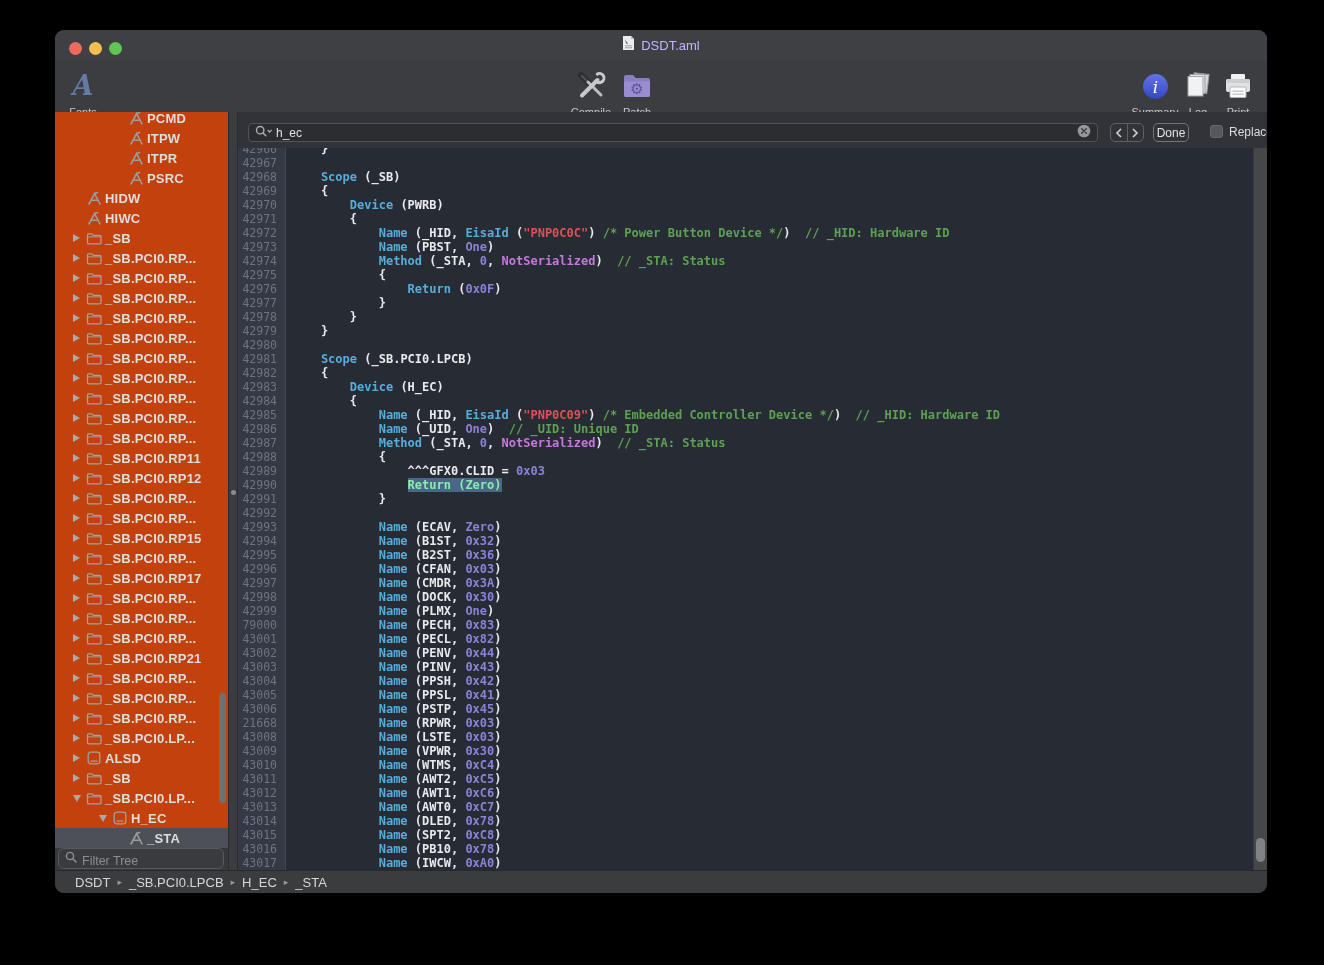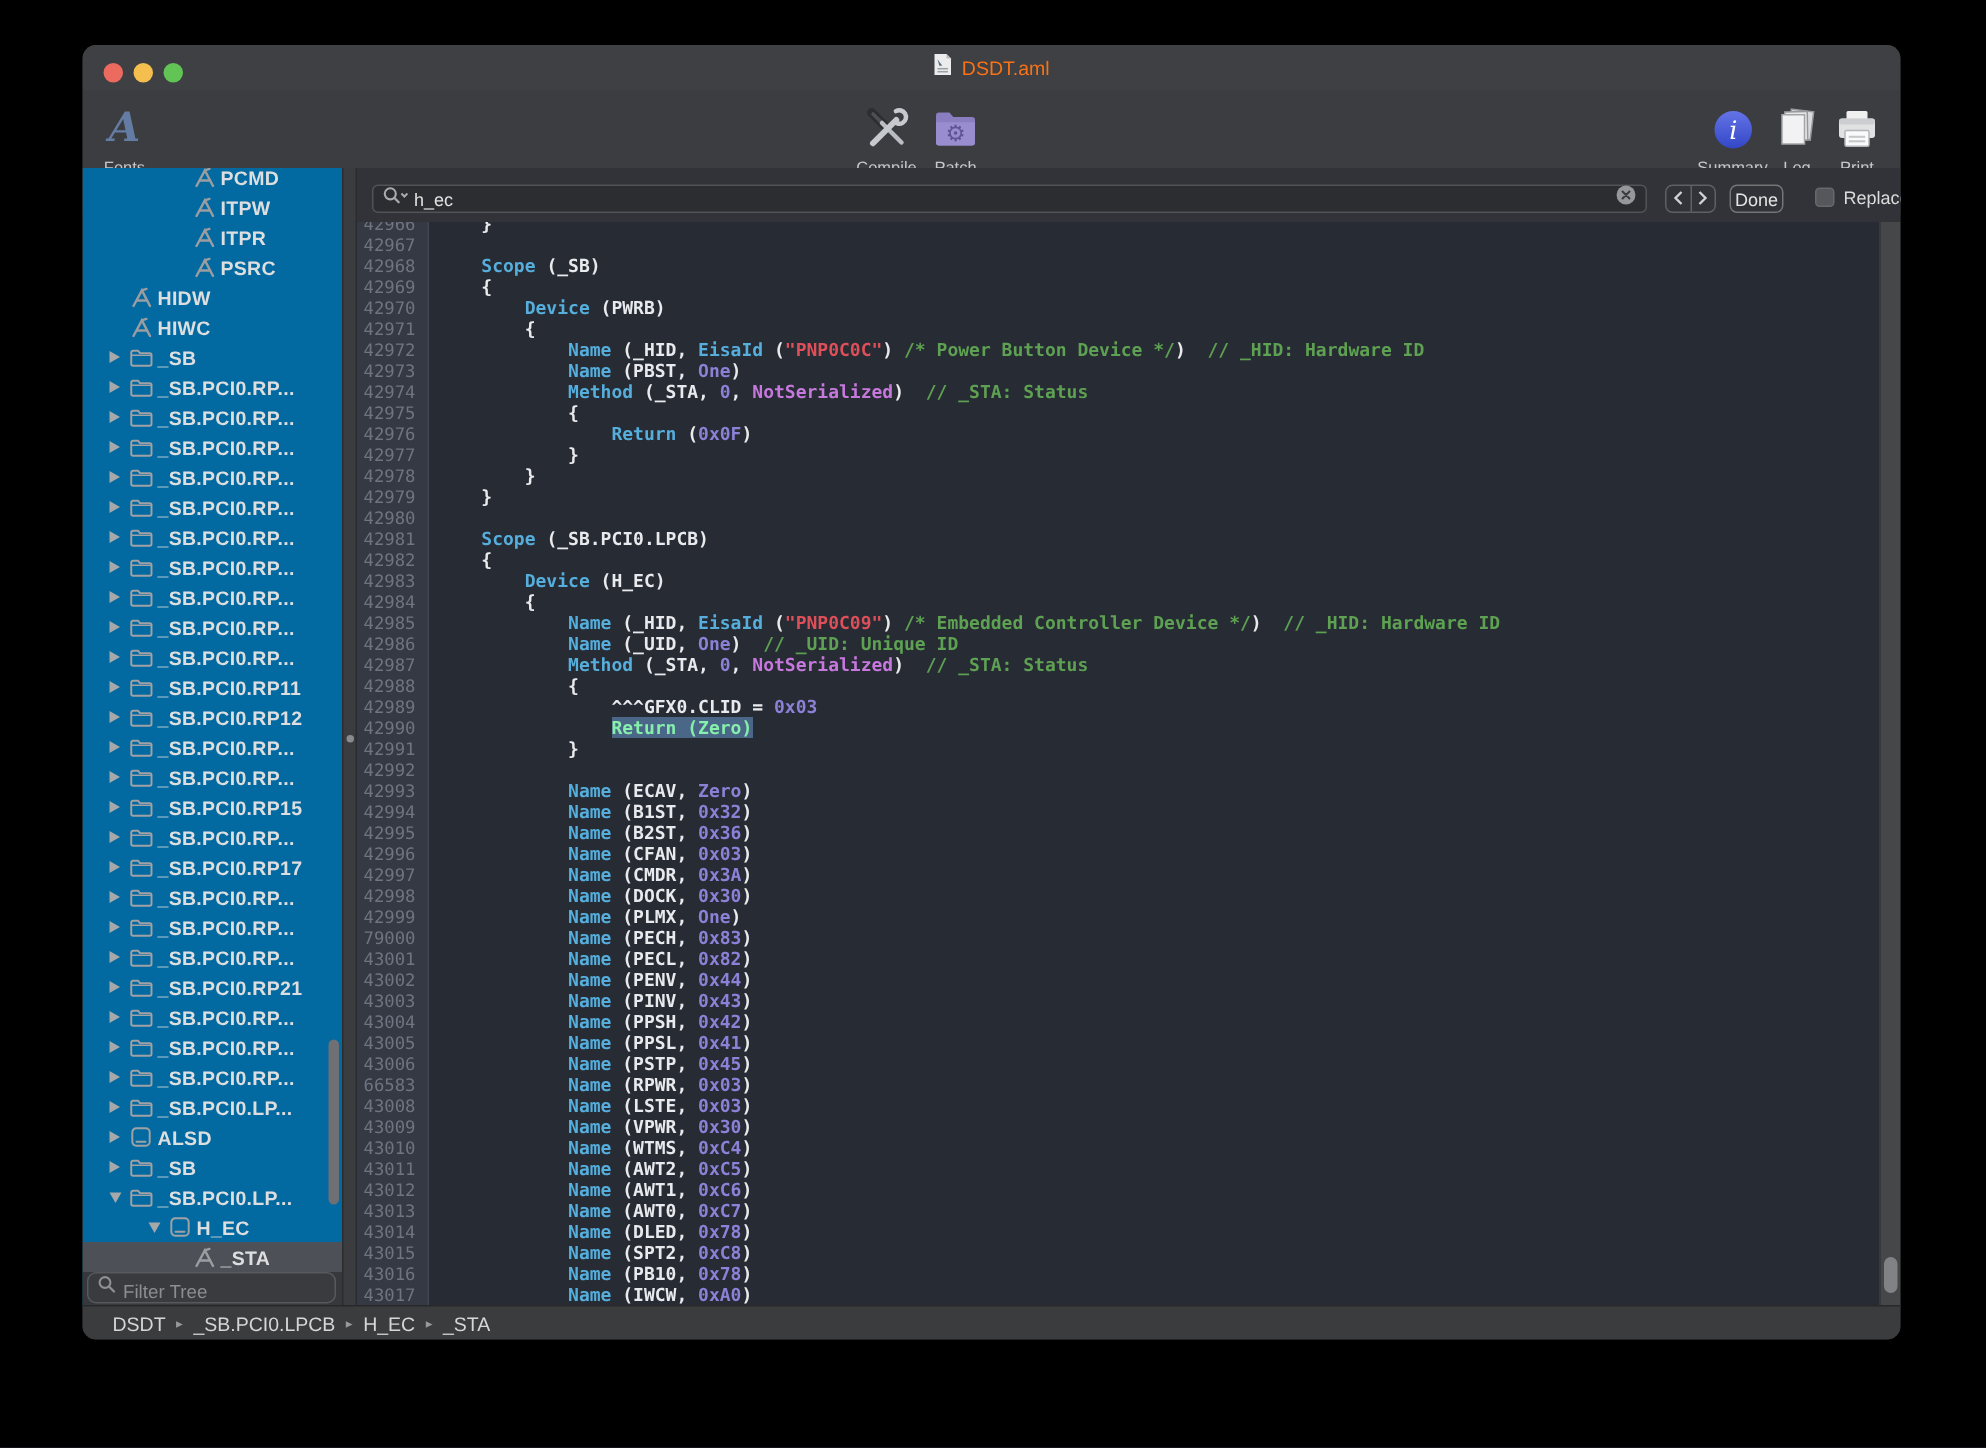--- a/index.html
+++ b/index.html
@@ -7,21 +7,21 @@
        font-family:"Liberation Sans",sans-serif;-webkit-font-smoothing:antialiased;}
   .window{position:absolute;left:55px;top:30px;width:1212px;height:863px;background:#36383C;
           border-radius:9px;overflow:hidden;box-shadow:0 22px 60px rgba(0,0,0,.65),0 0 0 1px rgba(0,0,0,.55);}
   
   .titlebar{position:absolute;left:0;top:0;right:0;height:30px;background:#3E4043;}
   .tl{position:absolute;top:12px;width:13px;height:13px;border-radius:50%;}
   .tl.red{left:14px;background:#EC6A5E;}
   .tl.yellow{left:34px;background:#F5BF4F;}
   .tl.green{left:54px;background:#61C454;}
   .title-wrap{position:absolute;left:0;right:0;top:0;height:30px;display:flex;align-items:center;justify-content:center;gap:6px;}
-  .title-text{color:#f97316;font-size:13px;font-weight:500;}
+  .title-text{color:#c4b5fd;font-size:13px;font-weight:500;}
   
   .toolbar{position:absolute;left:0;top:30px;right:0;height:82px;background:#3B3D40;border-bottom:1px solid #27282A;}
   .tb-item{position:absolute;top:8px;width:56px;height:66px;display:flex;flex-direction:column;align-items:center;justify-content:flex-start;}
   .tb-icon{height:36px;display:flex;align-items:center;justify-content:center;}
   .tb-label{font-size:11px;color:#C6C7C8;margin-top:2px;}
   .fonts-glyph{font-family:"DejaVu Serif",serif;font-style:italic;font-weight:bold;font-size:27px;color:#647CA4;line-height:30px;}
   
   .search-row{position:absolute;left:183px;top:82px;width:1029px;height:36px;background:#313338;}
   .search-field{position:absolute;left:10px;top:11px;width:850px;height:19px;background:#2C2D31;
                 border:1px solid #515356;border-radius:4px;display:flex;align-items:center;box-sizing:border-box;padding:0 6px;}
@@ -29,21 +29,21 @@
                font-family:"Liberation Sans",sans-serif;padding:0;margin-left:2px;}
   .seg-nav{position:absolute;left:872px;top:11px;width:34px;height:19px;border:1px solid #5E6063;border-radius:5px;
            display:flex;box-sizing:border-box;}
   .seg-btn{flex:1;display:flex;align-items:center;justify-content:center;}
   .seg-btn:first-child{border-right:1px solid #5E6063;}
   .done-btn{position:absolute;left:915px;top:11px;width:36px;height:19px;border:1px solid #737577;border-radius:5px;
             color:#E4E4E4;font-size:12px;display:flex;align-items:center;justify-content:center;box-sizing:border-box;}
   .chk{position:absolute;left:972px;top:13px;width:13px;height:13px;background:#55575B;border:1px solid #66686B;border-radius:3px;box-sizing:border-box;}
   .chk-label{position:absolute;left:991px;top:11px;font-size:12px;color:#DCDCDC;line-height:19px;}
   
-  .sidebar{position:absolute;left:0;top:82px;width:173px;height:759px;background:#0369a1;overflow:hidden;}
+  .sidebar{position:absolute;left:0;top:82px;width:173px;height:759px;background:#c2410c;overflow:hidden;}
   .tree{position:absolute;left:0;top:-4px;right:0;}
   .tree-row{height:20px;display:flex;align-items:center;}
   .tree-row.selected{background:#4D5056;}
   .tree-row.lvl0{padding-left:15px;}
   .tree-row.lvl1{padding-left:41px;}
   .tree-row.lvl2{padding-left:57px;}
   .tri{width:13px;height:10px;display:inline-flex;align-items:center;justify-content:center;flex:0 0 13px;}
   .tri-r{width:0;height:0;border-left:7px solid #A6A8AA;border-top:4.5px solid transparent;border-bottom:4.5px solid transparent;}
   .tri-d{width:0;height:0;border-top:7px solid #A6A8AA;border-left:4.5px solid transparent;border-right:4.5px solid transparent;}
   .tree-icon{width:17px;display:inline-flex;align-items:center;justify-content:center;margin:0 3px 0 2px;flex:0 0 17px;}
@@ -707,21 +707,21 @@
         <div class="code-line-row"><span class="ln">42997</span><span class="code"><span class="sg-k">            Name</span><span class="sg-p"> (CMDR, </span><span class="sg-n">0x3A</span><span class="sg-p">)</span></span></div>
         <div class="code-line-row"><span class="ln">42998</span><span class="code"><span class="sg-k">            Name</span><span class="sg-p"> (DOCK, </span><span class="sg-n">0x30</span><span class="sg-p">)</span></span></div>
         <div class="code-line-row"><span class="ln">42999</span><span class="code"><span class="sg-k">            Name</span><span class="sg-p"> (PLMX, </span><span class="sg-n">One</span><span class="sg-p">)</span></span></div>
         <div class="code-line-row"><span class="ln">79000</span><span class="code"><span class="sg-k">            Name</span><span class="sg-p"> (PECH, </span><span class="sg-n">0x83</span><span class="sg-p">)</span></span></div>
         <div class="code-line-row"><span class="ln">43001</span><span class="code"><span class="sg-k">            Name</span><span class="sg-p"> (PECL, </span><span class="sg-n">0x82</span><span class="sg-p">)</span></span></div>
         <div class="code-line-row"><span class="ln">43002</span><span class="code"><span class="sg-k">            Name</span><span class="sg-p"> (PENV, </span><span class="sg-n">0x44</span><span class="sg-p">)</span></span></div>
         <div class="code-line-row"><span class="ln">43003</span><span class="code"><span class="sg-k">            Name</span><span class="sg-p"> (PINV, </span><span class="sg-n">0x43</span><span class="sg-p">)</span></span></div>
         <div class="code-line-row"><span class="ln">43004</span><span class="code"><span class="sg-k">            Name</span><span class="sg-p"> (PPSH, </span><span class="sg-n">0x42</span><span class="sg-p">)</span></span></div>
         <div class="code-line-row"><span class="ln">43005</span><span class="code"><span class="sg-k">            Name</span><span class="sg-p"> (PPSL, </span><span class="sg-n">0x41</span><span class="sg-p">)</span></span></div>
         <div class="code-line-row"><span class="ln">43006</span><span class="code"><span class="sg-k">            Name</span><span class="sg-p"> (PSTP, </span><span class="sg-n">0x45</span><span class="sg-p">)</span></span></div>
-        <div class="code-line-row"><span class="ln">66583</span><span class="code"><span class="sg-k">            Name</span><span class="sg-p"> (RPWR, </span><span class="sg-n">0x03</span><span class="sg-p">)</span></span></div>
+        <div class="code-line-row"><span class="ln">21668</span><span class="code"><span class="sg-k">            Name</span><span class="sg-p"> (RPWR, </span><span class="sg-n">0x03</span><span class="sg-p">)</span></span></div>
         <div class="code-line-row"><span class="ln">43008</span><span class="code"><span class="sg-k">            Name</span><span class="sg-p"> (LSTE, </span><span class="sg-n">0x03</span><span class="sg-p">)</span></span></div>
         <div class="code-line-row"><span class="ln">43009</span><span class="code"><span class="sg-k">            Name</span><span class="sg-p"> (VPWR, </span><span class="sg-n">0x30</span><span class="sg-p">)</span></span></div>
         <div class="code-line-row"><span class="ln">43010</span><span class="code"><span class="sg-k">            Name</span><span class="sg-p"> (WTMS, </span><span class="sg-n">0xC4</span><span class="sg-p">)</span></span></div>
         <div class="code-line-row"><span class="ln">43011</span><span class="code"><span class="sg-k">            Name</span><span class="sg-p"> (AWT2, </span><span class="sg-n">0xC5</span><span class="sg-p">)</span></span></div>
         <div class="code-line-row"><span class="ln">43012</span><span class="code"><span class="sg-k">            Name</span><span class="sg-p"> (AWT1, </span><span class="sg-n">0xC6</span><span class="sg-p">)</span></span></div>
         <div class="code-line-row"><span class="ln">43013</span><span class="code"><span class="sg-k">            Name</span><span class="sg-p"> (AWT0, </span><span class="sg-n">0xC7</span><span class="sg-p">)</span></span></div>
         <div class="code-line-row"><span class="ln">43014</span><span class="code"><span class="sg-k">            Name</span><span class="sg-p"> (DLED, </span><span class="sg-n">0x78</span><span class="sg-p">)</span></span></div>
         <div class="code-line-row"><span class="ln">43015</span><span class="code"><span class="sg-k">            Name</span><span class="sg-p"> (SPT2, </span><span class="sg-n">0xC8</span><span class="sg-p">)</span></span></div>
         <div class="code-line-row"><span class="ln">43016</span><span class="code"><span class="sg-k">            Name</span><span class="sg-p"> (PB10, </span><span class="sg-n">0x78</span><span class="sg-p">)</span></span></div>
         <div class="code-line-row"><span class="ln">43017</span><span class="code"><span class="sg-k">            Name</span><span class="sg-p"> (IWCW, </span><span class="sg-n">0xA0</span><span class="sg-p">)</span></span></div>

